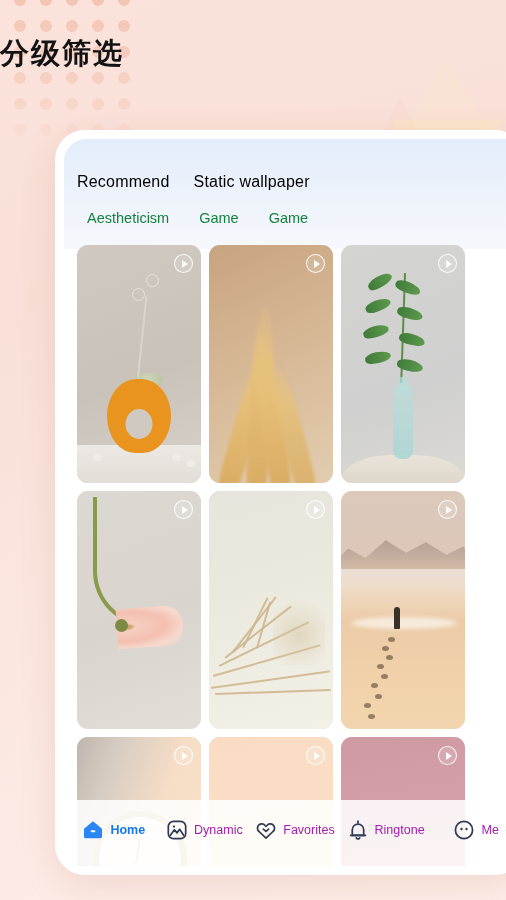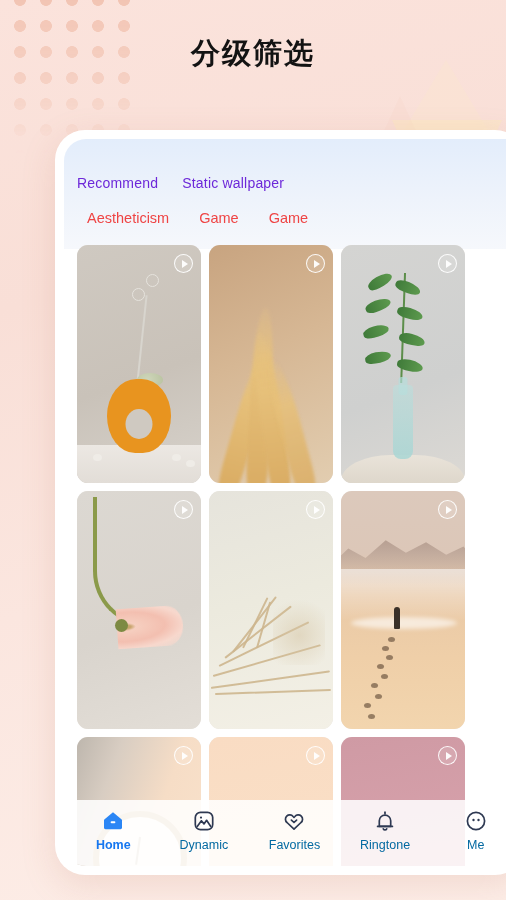--- a/index.html
+++ b/index.html
@@ -39,21 +39,21 @@
   .poly-c { right: 62px; top: 96px;
     border-left: 44px solid transparent; border-right: 44px solid transparent;
     border-bottom: 96px solid rgba(248,216,206,.7); }
   .glow {
     position: absolute; right: -80px; top: 300px;
     width: 300px; height: 420px; border-radius: 50%;
     background: radial-gradient(closest-side, rgba(255,255,255,.45), rgba(255,255,255,0));
   }
 
   
-  .header { position: absolute; left: 0; right: 0; top: 36px; text-align: center; }
+  .header { position: absolute; left: 0; right: 0; top: 36px; }
   .title {
     font-size: 29px; font-weight: bold; color: #131313;
     letter-spacing: 2px; line-height: 1.2;
   }
   .subtitle {
     margin-top: 13px;
     font-size: 17px; font-weight: bold; color: #1b1b1b; letter-spacing: .5px;
   }
   .subtitle .gap { display: inline-block; width: 16px; }
 
@@ -78,38 +78,38 @@
     background: linear-gradient(180deg, #e3edfb 0%, #eef3fb 55%, #f6f8fc 100%);
   }
 
   
   .tabs {
     position: relative; display: flex; align-items: flex-end;
     gap: 24px; padding: 16px 0 0 13px; height: 54px;
     white-space: nowrap;
   }
   .tab {
-    font-size: 14px; color: #6d28d9; letter-spacing: .2px; position: relative;
+    font-size: 16px; color: #000000; letter-spacing: .2px; position: relative;
     padding-bottom: 2px;
   }
   .tab.active { color: #16243c; font-weight: bold; font-size: 18.5px; }
   .tab.active .swoosh {
     position: absolute; left: 2px; bottom: -3px; width: 84px; height: 7px;
     background: linear-gradient(90deg, #2f7ff0 0%, #64a5f7 58%, rgba(160,200,250,0) 100%);
     border-radius: 6px 8px 8px 4px;
     transform: rotate(-1.2deg);
   }
 
   
   .chips {
     position: relative; display: flex; align-items: center;
     gap: 10px; padding: 10px 0 10px 13px; white-space: nowrap;
   }
   .chip {
-    font-size: 14.5px; color: #ef4444; padding: 7px 10px; border-radius: 16px;
+    font-size: 14.5px; color: #15803d; padding: 7px 10px; border-radius: 16px;
   }
   .chip.active {
     background: #1677f0; color: #ffffff; font-weight: bold;
     padding: 7px 19px; box-shadow: 0 2px 6px rgba(22,119,240,.3);
   }
 
   
   .grid {
     position: absolute; left: 0; right: 0; top: 106px; bottom: 0;
     padding: 0 0 0 13px;
@@ -262,24 +262,24 @@
   .w-pencil { background: linear-gradient(170deg,#cf9aa4 0%, #d7a1ab 48%, #e0aeb6 100%); }
 
   
   .tabbar {
     position: absolute; left: 0; right: 0; bottom: 0; height: 66px;
     background: rgba(255,255,255,.86);
     display: flex; align-items: center;
     padding: 0 4px 6px 4px;
   }
   .nav-item {
-    flex: 1; display: flex; flex-direction: column;
+    flex: 1; display: flex; 
     align-items: center; justify-content: center; gap: 5px;
   }
-  .nav-label { font-size: 12.5px; color: #0369a1; }
+  .nav-label { font-size: 12.5px; color: #a21caf; }
   .nav-item.active .nav-label { color: #1677f0; font-weight: bold; }
   .nav-ico { width: 24px; height: 24px; display:block; }
 </style>
 </head>
 <body>
 
 <div id="stage">
 
   <div class="dot-grid"></div>
   <div class="poly poly-a"></div>

